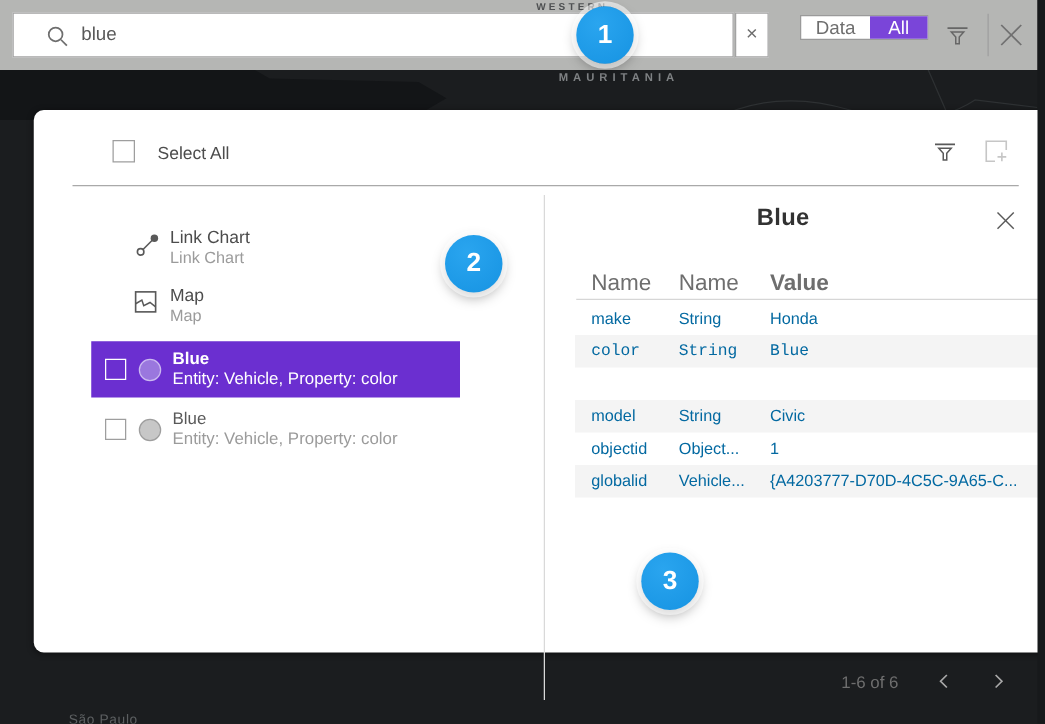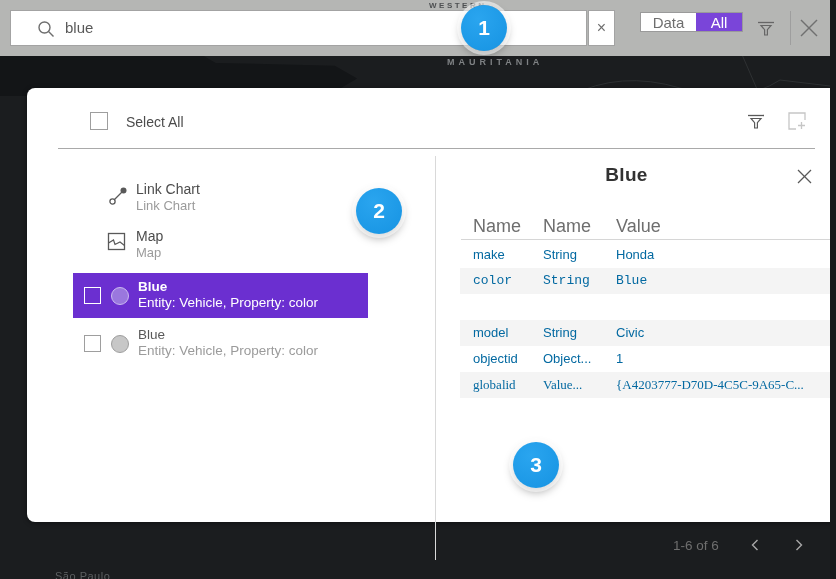--- a/index.html
+++ b/index.html
@@ -57,21 +57,21 @@
   .row-sel .t { position:absolute; left:65px; top:6px; font-size:13.5px; font-weight:bold; color:#fff; }
   .row-sel .s { position:absolute; left:65px; top:22px; font-size:13.5px; color:#fff; }
   .row-unsel .t { position:absolute; left:65px; top:5px; font-size:13.5px; color:#595959; }
   .row-unsel .s { position:absolute; left:65px; top:21px; font-size:13.5px; color:#9b9b9b; }
   .v-divider { position:absolute; left:408px; top:68px; width:1px; height:404px; background:#d9d9d9; }
   
   .detail-title { position:absolute; left:408px; top:76px; width:383px; text-align:center;
     font-size:19px; font-weight:bold; color:#323232; letter-spacing:.3px; }
   .detail-close { position:absolute; left:769px; top:80px; cursor:pointer; }
   .tbl-head { position:absolute; top:128px; font-size:18px; color:#6e6e6e; }
-  .th-name { left:446px; } .th-type { left:516px; } .th-value { left:589px; }
+  .th-name { left:446px; } .th-type { left:516px; } .th-value { left:589px;font-weight:bold; }
   .tbl-divider { position:absolute; left:434px; top:151px; width:374px; height:1px; background:#d6d6d6; }
   .trow { position:absolute; left:433px; width:375px; height:26px; }
   .trow.alt { background:#f4f4f4; }
   .trow span { position:absolute; top:0; line-height:26px; font-size:13px; color:#0369a1; white-space:nowrap; }
   .td-name { left:13px; } .td-type { left:83px; } .td-value { left:156px; }
   .pg-text { position:absolute; left:646px; top:450px; font-size:13.5px; color:#6e6e6e; }
   .pg-prev { position:absolute; left:722px; top:450px; cursor:pointer; }
   .pg-next { position:absolute; left:766px; top:450px; cursor:pointer; }
   
   .callout { position:absolute; width:46px; height:46px; border-radius:50%;
@@ -189,23 +189,23 @@
     <div class="trow alt" style="top:232px;">
       <span class="td-name">model</span>
       <span class="td-type">String</span>
       <span class="td-value">Civic</span>
     </div>
     <div class="trow" style="top:258px;text-align:center;">
       <span class="td-name">objectid</span>
       <span class="td-type">Object...</span>
       <span class="td-value">1</span>
     </div>
-    <div class="trow alt" style="top:284px;font-family:Liberation Serif, serif;">
+    <div class="trow alt" style="top:284px;">
       <span class="td-name">globalid</span>
-      <span class="td-type">Value...</span>
+      <span class="td-type">Vehicle...</span>
       <span class="td-value">{A4203777-D70D-4C5C-9A65-C...</span>
     </div>
 
     <div class="pg-text">1-6 of 6</div>
     <svg class="pg-prev" width="12" height="14" viewBox="0 0 12 14">
       <path d="M8.5 2L3.5 7l5 5" fill="none" stroke="#a8a8a8" stroke-width="1.4"></path>
     </svg>
     <svg class="pg-next" width="12" height="14" viewBox="0 0 12 14">
       <path d="M3.5 2l5 5-5 5" fill="none" stroke="#a8a8a8" stroke-width="1.4"></path>
     </svg>

